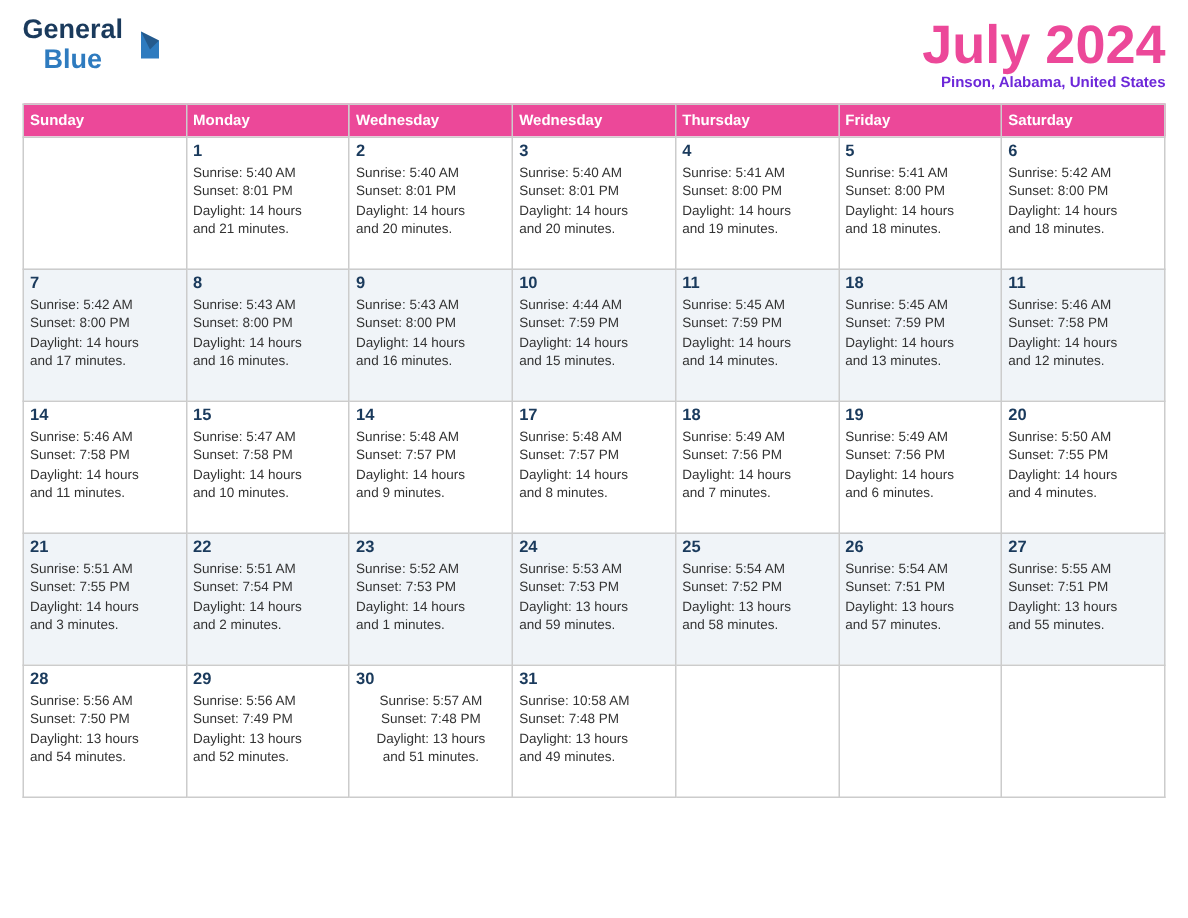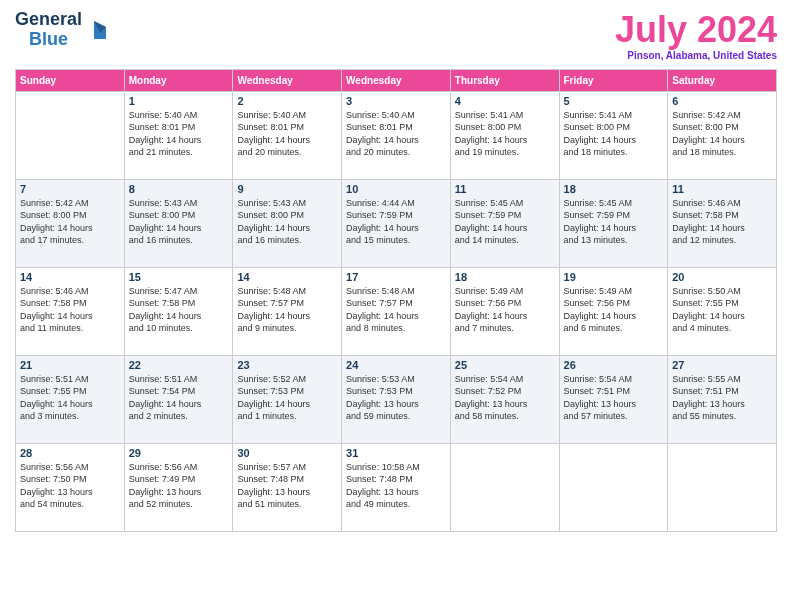--- a/index.html
+++ b/index.html
@@ -327,21 +327,21 @@
           </td>
           <td>
             <span class="day-number">29</span>
             <div class="day-info" style="white-space: pre-line;">Sunrise: 5:56 AM
 Sunset: 7:49 PM
 Daylight: 13 hours
 and 52 minutes.</div>
           </td>
           <td>
             <span class="day-number">30</span>
-            <div class="day-info" style="white-space: pre-line;">Sunrise: 5:57 AM
+            <div class="day-info" style="white-space: pre-line; text-align: center;">Sunrise: 5:57 AM
 Sunset: 7:48 PM
 Daylight: 13 hours
 and 51 minutes.</div>
           </td>
           <td>
             <span class="day-number">31</span>
             <div class="day-info" style="white-space: pre-line;">Sunrise: 10:58 AM
 Sunset: 7:48 PM
 Daylight: 13 hours
 and 49 minutes.</div>

